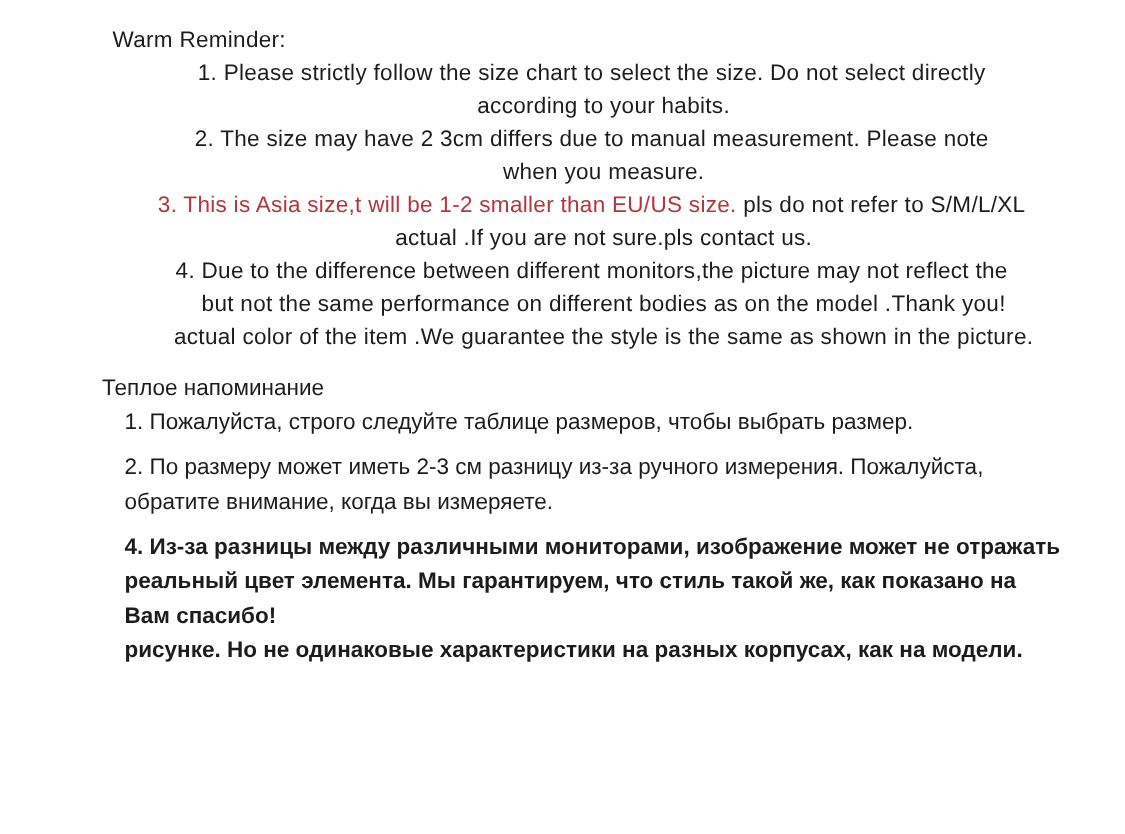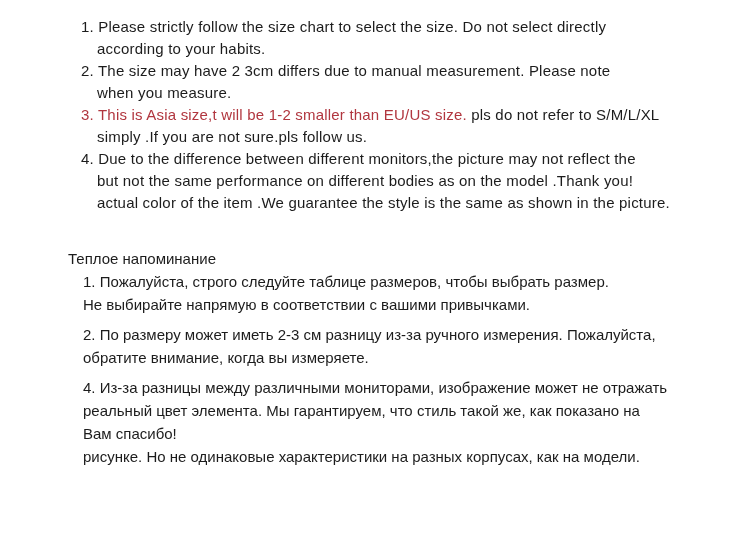--- a/index.html
+++ b/index.html
@@ -20,74 +20,74 @@
   
   .en-block {
     position: absolute;
     left: 75px;
     top: 16px;
     font-size: 15px;
     line-height: 22px;
     letter-spacing: 0.2px;
   }
   .en-heading { margin-bottom: 0; }
-  .en-items { margin-left: 6px; }
+  .en-items { margin-left: 25px; text-align: center; }
   .en-cont { padding-left: 16px; }
 
   
   .ru-block {
     position: absolute;
     left: 68px;
     top: 247px;
     font-size: 15px;
     line-height: 23px;
   }
   .ru-items { margin-left: 15px; }
   .ru-item { margin-bottom: 7px; }
-  .ru-item:last-child { margin-bottom: 0; }
+  .ru-item:last-child { margin-bottom: 0; font-weight: bold; }
 
   .red { color: var(--red, #b1363f); }
 </style>
 </head>
 <body style="background: rgb(255, 255, 255);">
 
 <section class="en-block">
+  <div class="line en-heading">Warm Reminder:</div>
   <div class="en-items">
 
     <div>
       <div class="line">1. Please strictly follow the size chart to select the size. Do not select directly</div>
       <div class="line en-cont">according to your habits.</div>
     </div>
 
     <div>
       <div class="line">2. The size may have 2 3cm differs due to manual measurement. Please note</div>
       <div class="line en-cont">when you measure.</div>
     </div>
 
     <div>
       <div class="line"><span class="red">3. This is Asia size,t will be 1-2 smaller than EU/US size.</span><span> pls do not refer to S/M/L/XL</span></div>
-      <div class="line en-cont">simply .If you are not sure.pls follow us.</div>
+      <div class="line en-cont">actual .If you are not sure.pls contact us.</div>
     </div>
 
     <div>
       <div class="line">4. Due to the difference between different monitors,the picture may not reflect the</div>
       <div class="line en-cont">but not the same performance on different bodies as on the model .Thank you!</div>
       <div class="line en-cont">actual color of the item .We guarantee the style is the same as shown in the picture.</div>
     </div>
 
   </div>
 </section>
 
 <section class="ru-block">
   <div class="line">Теплое напоминание</div>
   <div class="ru-items">
 
     <div class="ru-item">
       <div class="line">1. Пожалуйста, строго следуйте таблице размеров, чтобы выбрать размер.</div>
-      <div class="line">Не выбирайте напрямую в соответствии с вашими привычками.</div>
     </div>
 
     <div class="ru-item">
       <div class="line">2. По размеру может иметь 2-3 см разницу из-за ручного измерения. Пожалуйста,</div>
       <div class="line">обратите внимание, когда вы измеряете.</div>
     </div>
 
 
     <div class="ru-item">
       <div class="line">4. Из-за разницы между различными мониторами, изображение может не отражать</div>

